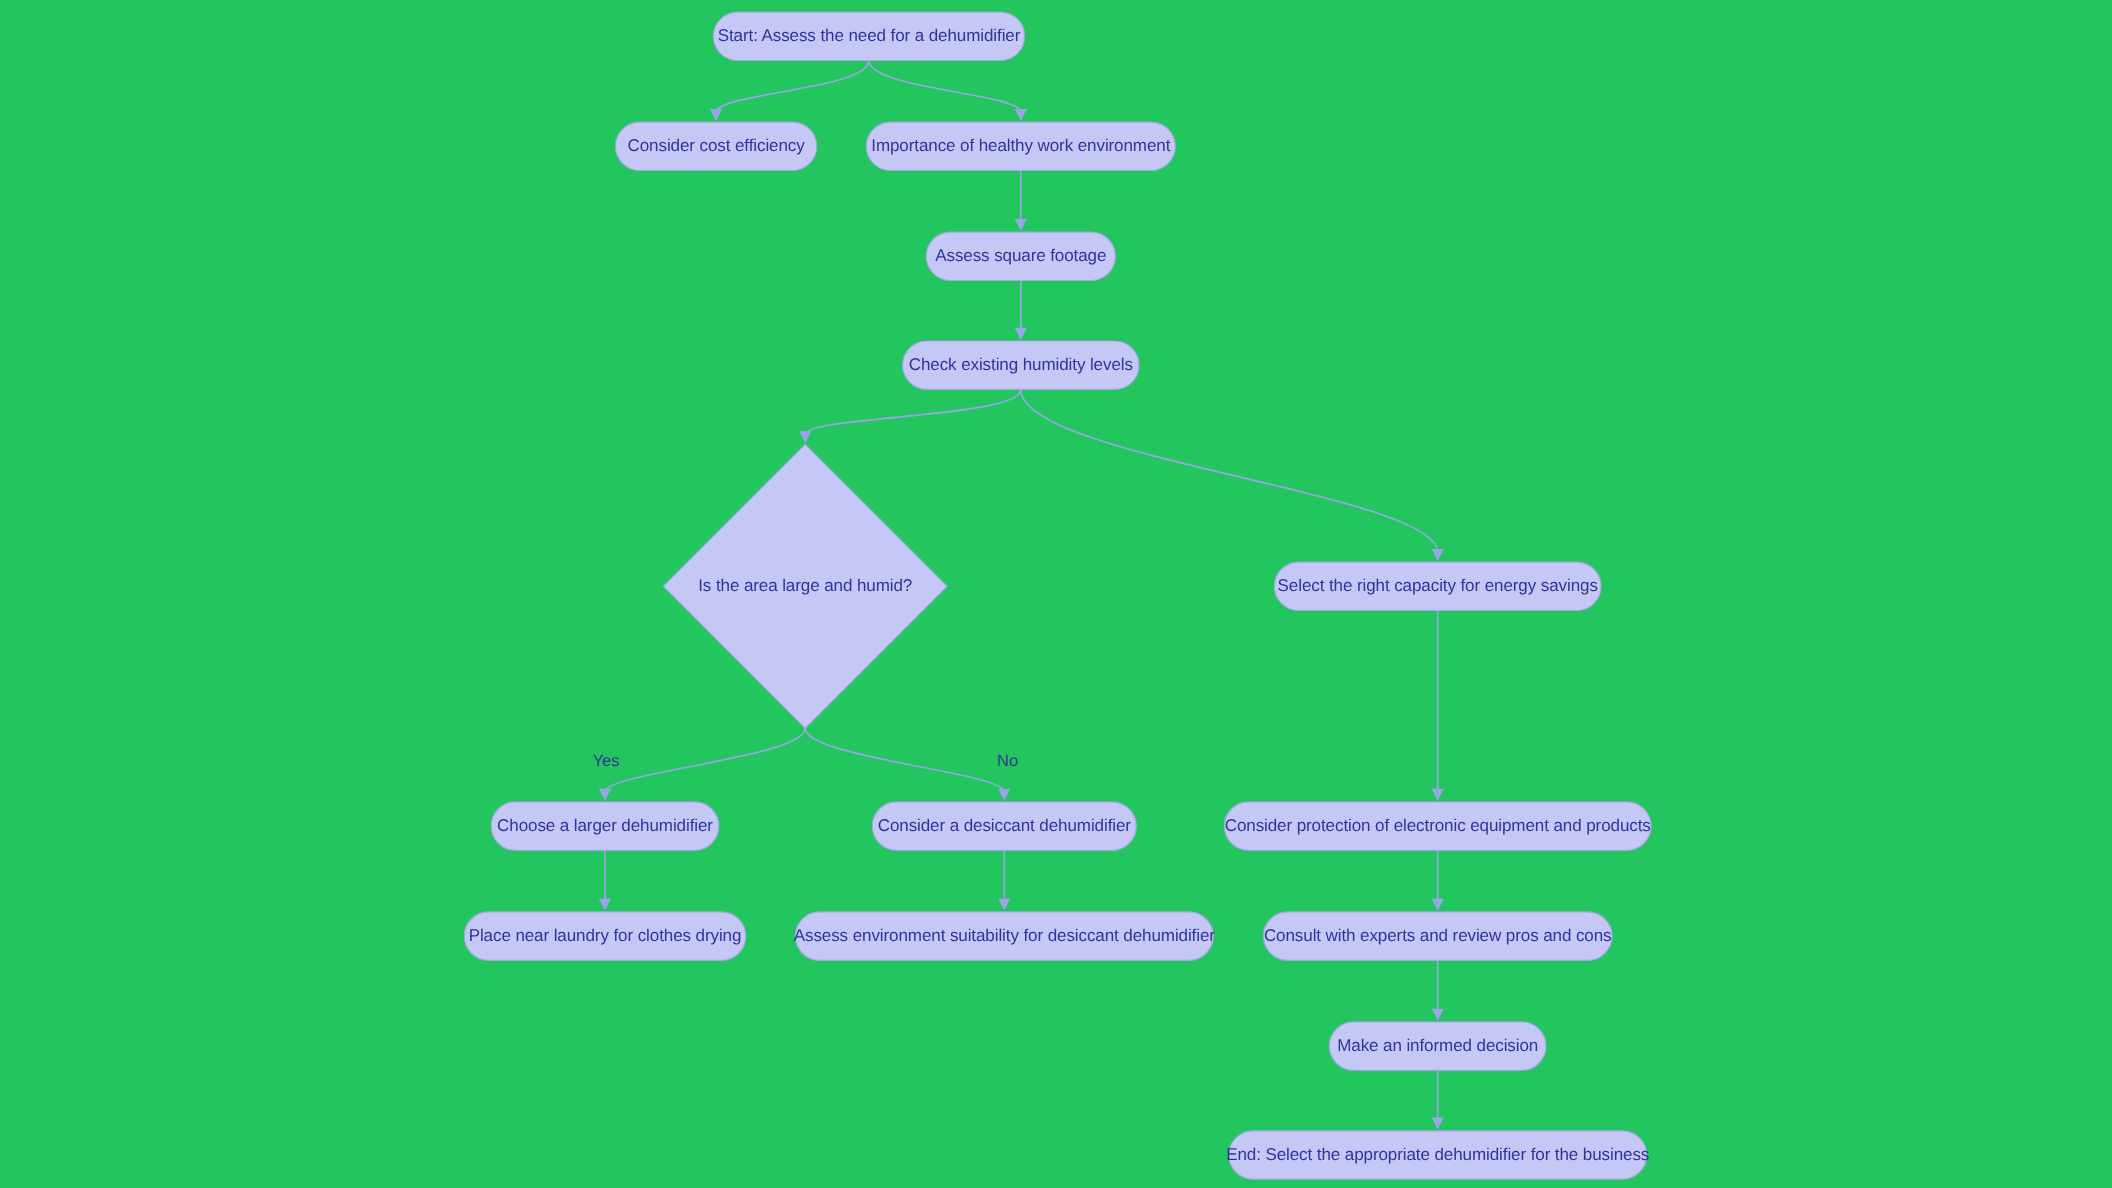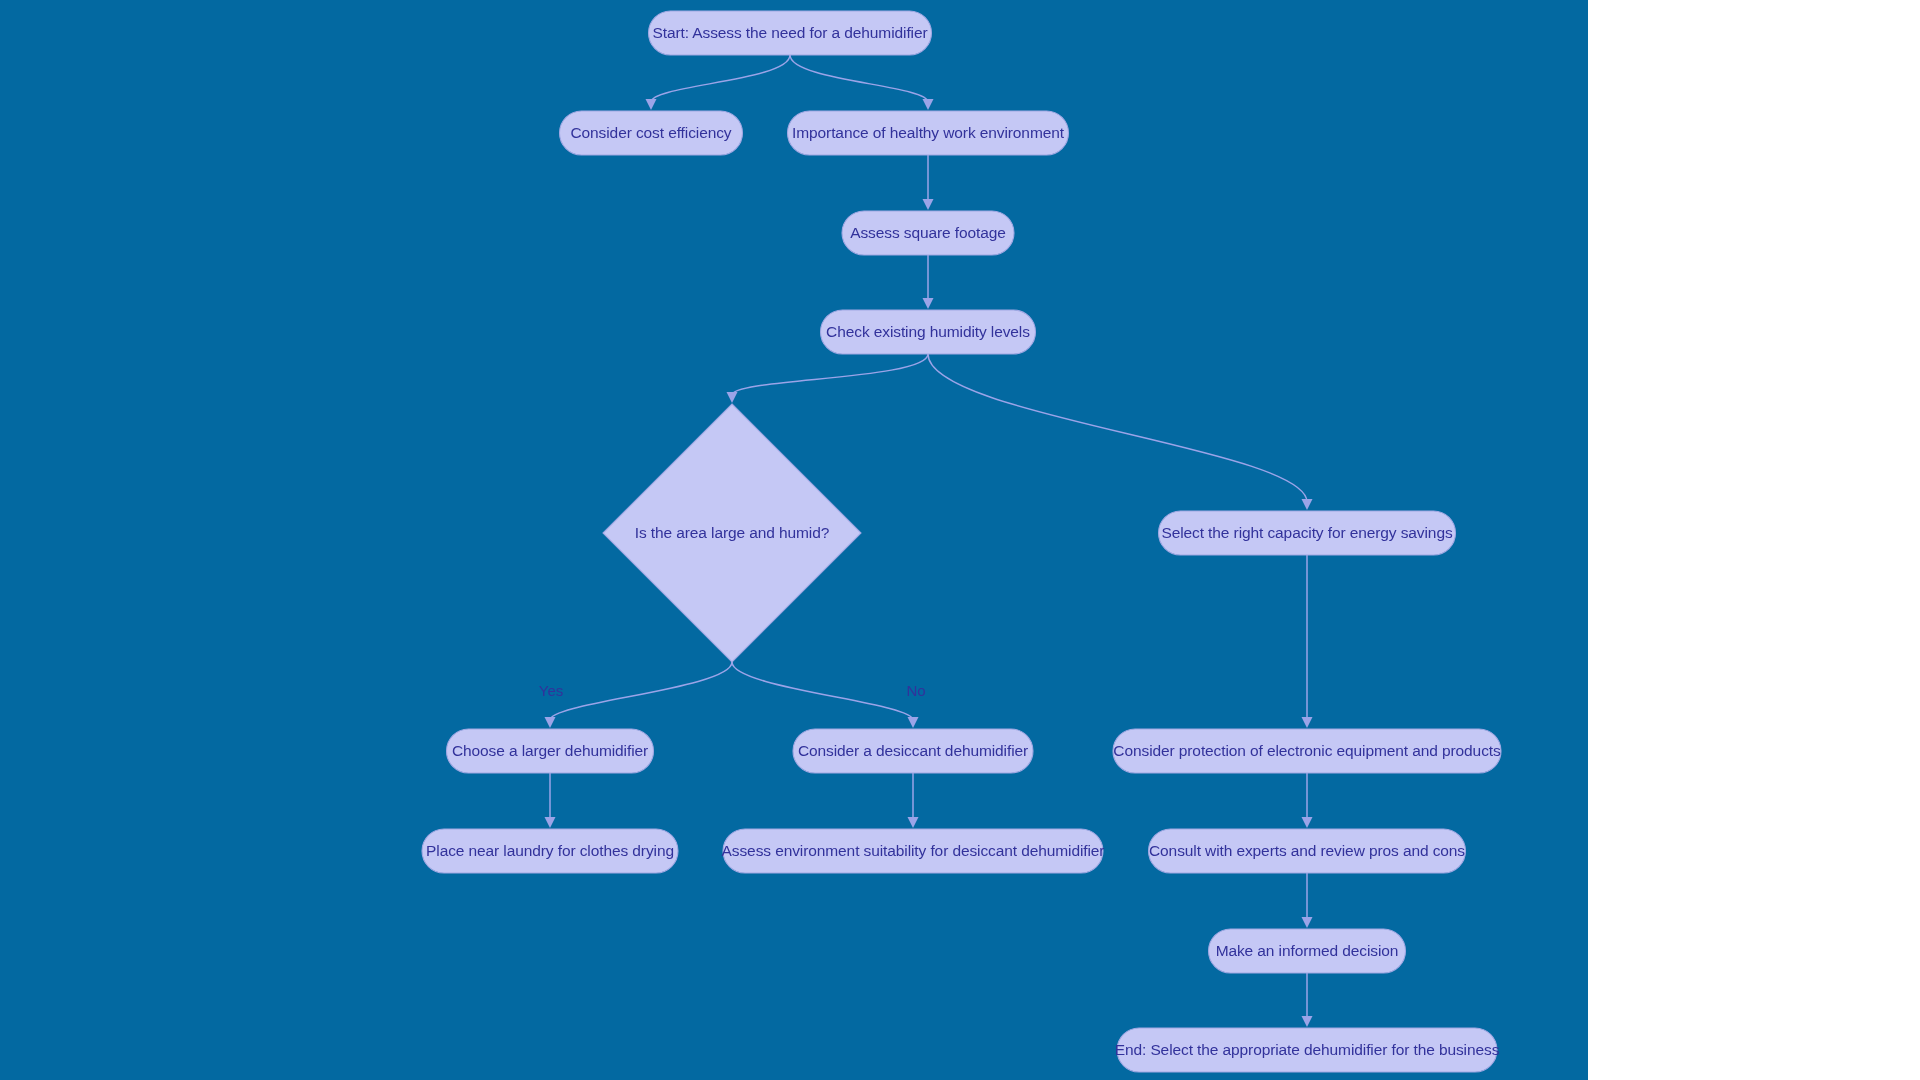--- a/index.html
+++ b/index.html
@@ -7,23 +7,23 @@
     margin: 0;
     padding: 0;
     background: #ffffff;
     width: 1920px;
     height: 1080px;
     overflow: hidden;
     font-family: "Liberation Sans", sans-serif;
   }
   #flowchart-root {
     position: relative;
-    width: 1588px;
+    width: 1920px;
     height: 1080px;
-    background: #0369a1;
+    background: #22c55e;
   }
   svg#flow-svg {
     position: absolute;
     top: 0;
     left: 0;
     width: 1920px;
     height: 1080px;
     display: block;
   }
   .node-shape {

